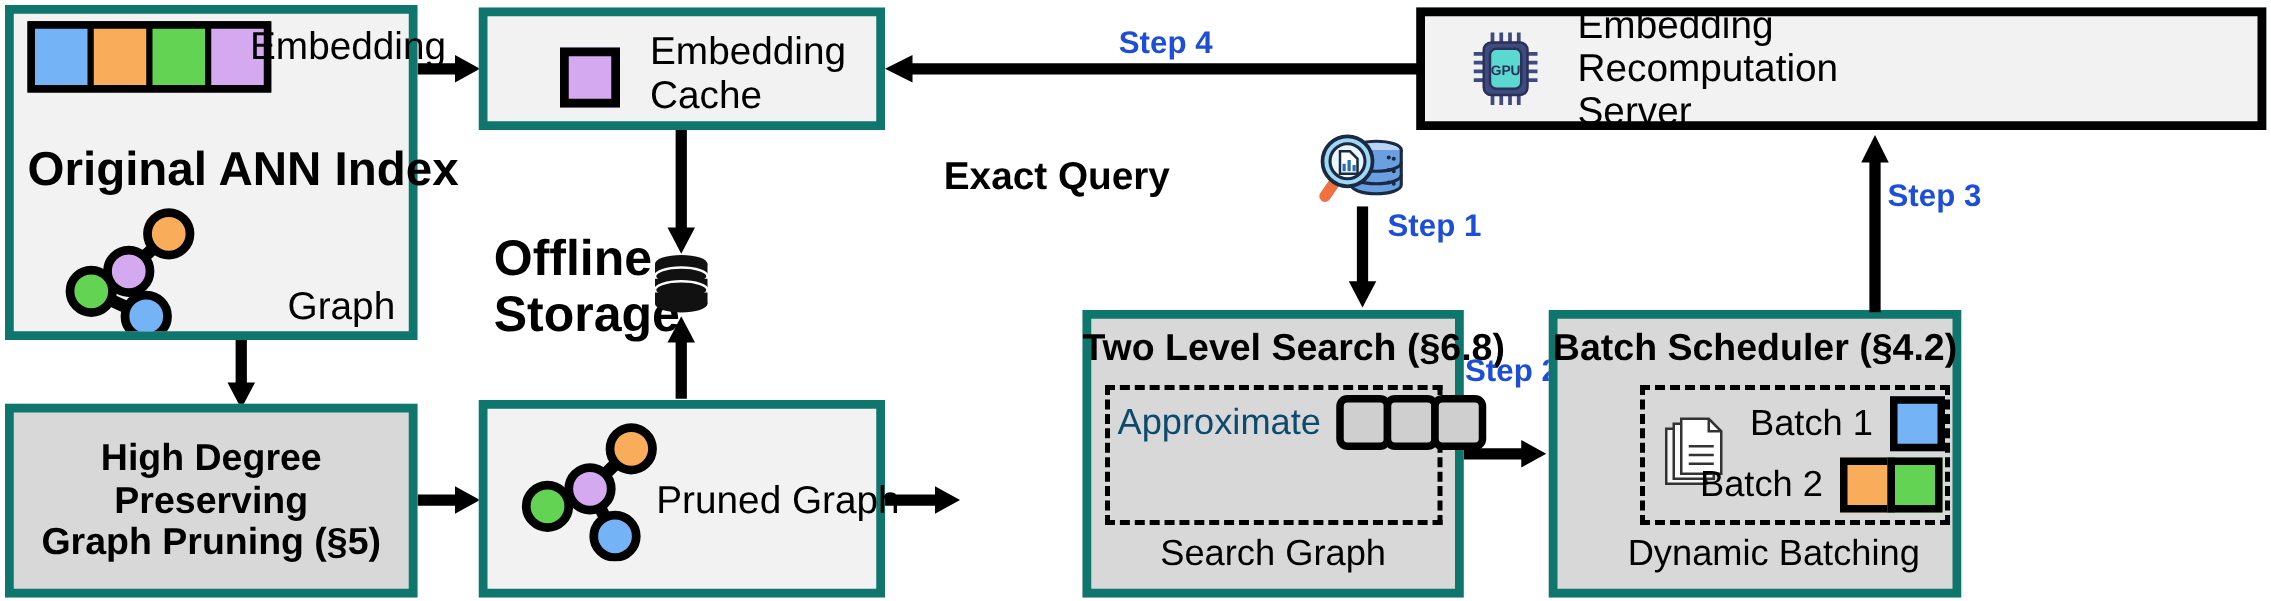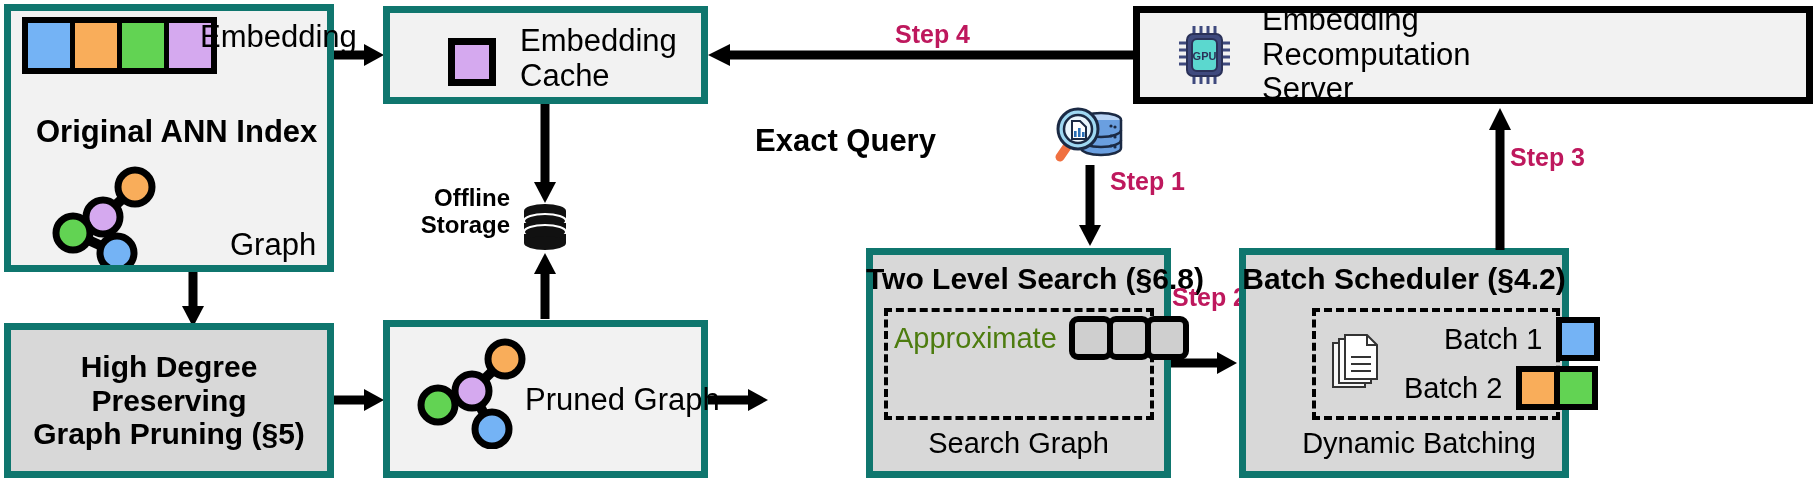--- a/index.html
+++ b/index.html
@@ -54,21 +54,21 @@
   .cyl { position: absolute; }
 
   
   .conn { position: absolute; pointer-events: none; }
 
   
   .step-label {
     position: absolute;
     font-size: 25px;
     font-weight: bold;
-    color: #be185d;
+    color: #1d4ed8;
     white-space: nowrap;
     text-align: center;
   }
 
   .plain-label {
     position: absolute;
     font-size: 30px;
     color: #000;
     white-space: pre-line;
     line-height: 1.12;
@@ -76,31 +76,31 @@
   .plain-label.bold { font-weight: bold; }
 
   
   .dashed-panel {
     position: absolute;
     border: 4px dashed #000;
     background: transparent;
   }
 
   .queue-row { position: absolute; display: flex; align-items: center; }
-  .queue-label { font-size: 29px; color: #4d7c0f; white-space: nowrap; }
+  .queue-label { font-size: 29px; color: #0c4a6e; white-space: nowrap; }
   .queue-cells { display: flex; margin-left: 12px; }
   .qcell {
     width: 44px; height: 44px;
     border: 6px solid #000;
     background: #cfcfcf;
     border-radius: 9px;
     margin-right: -6px;
   }
 
-  .batch-row { position: absolute; display: flex; align-items: center; margin-left: 44px; }
+  .batch-row { position: absolute; display: flex; align-items: center; }
   .batch-label { font-size: 29px; color: #000; white-space: nowrap; margin-right: 14px; }
   .batch-cells { display: flex; }
   .bcell { width: 44px; height: 44px; border: 6px solid #000; margin-right: -6px; }
 
   .inner-caption {
     position: absolute;
     font-size: 29px;
     color: #000;
     text-align: center;
     white-space: nowrap;
@@ -123,21 +123,21 @@
   <div class="box" style="left:4px; top:4px; width:330px; height:268px;">
   </div>
   <div class="swatch-strip" style="left:22px; top:17px;">
     <div class="sw" style="background:#74b3f5;"></div>
     <div class="sw" style="background:#f9ad5a;"></div>
     <div class="sw" style="background:#62d353;"></div>
     <div class="sw" style="background:#d5a9ef;"></div>
   </div>
   <div class="plain-label" style="left:200px; top:20px; font-size:31px;">Embedding</div>
 
-  <div class="plain-label bold" style="left:36px; top:115px; font-size:31px;">Original ANN Index</div>
+  <div class="plain-label bold" style="left:22px; top:115px; font-size:38px;">Original ANN Index</div>
 
   <svg class="graph" style="left:35px; top:165px;" width="130" height="100" viewBox="0 0 130 100">
     <line x1="38" y1="68" x2="68" y2="52" stroke="#000" stroke-width="10"></line>
     <line x1="68" y1="52" x2="100" y2="22" stroke="#000" stroke-width="10"></line>
     <line x1="38" y1="68" x2="82" y2="88" stroke="#000" stroke-width="10"></line>
     <line x1="68" y1="52" x2="82" y2="88" stroke="#000" stroke-width="10"></line>
     <circle cx="100" cy="22" r="17" fill="#f9ad5a" stroke="#000" stroke-width="7"></circle>
     <circle cx="68" cy="52" r="17" fill="#d5a9ef" stroke="#000" stroke-width="7"></circle>
     <circle cx="38" cy="68" r="17" fill="#62d353" stroke="#000" stroke-width="7"></circle>
     <circle cx="82" cy="88" r="17" fill="#74b3f5" stroke="#000" stroke-width="7"></circle>
@@ -158,21 +158,21 @@
   </div>
   <div class="single-swatch" style="position:absolute; left:448px; top:38px; background:#d5a9ef;"></div>
   <div class="plain-label" style="left:520px; top:24px; font-size:31px; text-align:left;">Embedding
 Cache</div>
 
   <svg class="conn" style="left:530px; top:104px;" width="30" height="100" viewBox="0 0 30 100">
     <line x1="15" y1="0" x2="15" y2="82" stroke="#000" stroke-width="9"></line>
     <polygon points="15,99 4,78 26,78" fill="#000"></polygon>
   </svg>
 
-  <div class="plain-label bold" style="left:395px; top:185px; font-size:24px; text-align:right; width:115px;">Offline
+  <div class="plain-label bold" style="left:395px; top:185px; font-size:40px; text-align:right; width:115px;">Offline
 Storage</div>
 
   <svg class="cyl" style="left:521px; top:203px;" width="48" height="48" viewBox="0 0 48 48">
     <ellipse cx="24" cy="8" rx="21" ry="7" fill="#111"></ellipse>
     <rect x="3" y="8" width="42" height="10" fill="#111"></rect>
     <ellipse cx="24" cy="18" rx="21" ry="7" fill="#111" stroke="#fff" stroke-width="2"></ellipse>
     <rect x="3" y="20" width="42" height="9" fill="#111"></rect>
     <ellipse cx="24" cy="29" rx="21" ry="7" fill="#111" stroke="#fff" stroke-width="2"></ellipse>
     <rect x="3" y="31" width="42" height="9" fill="#111"></rect>
     <ellipse cx="24" cy="40" rx="21" ry="7" fill="#111"></ellipse>

